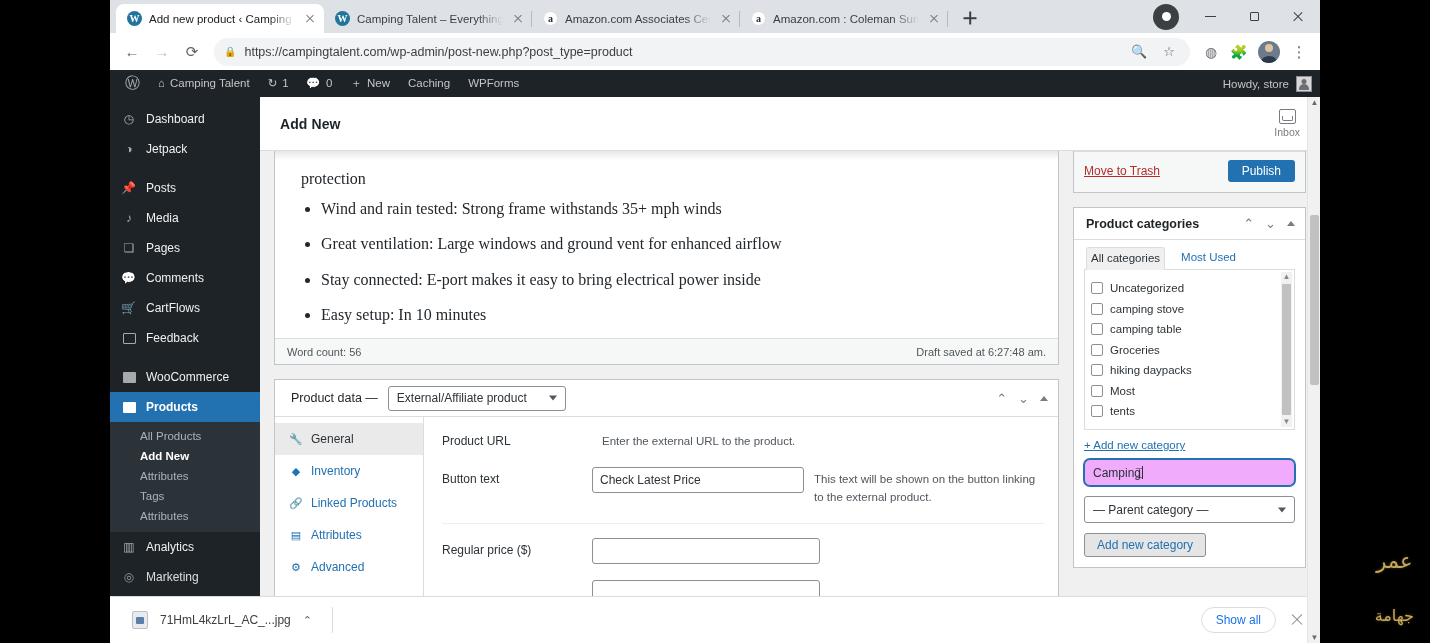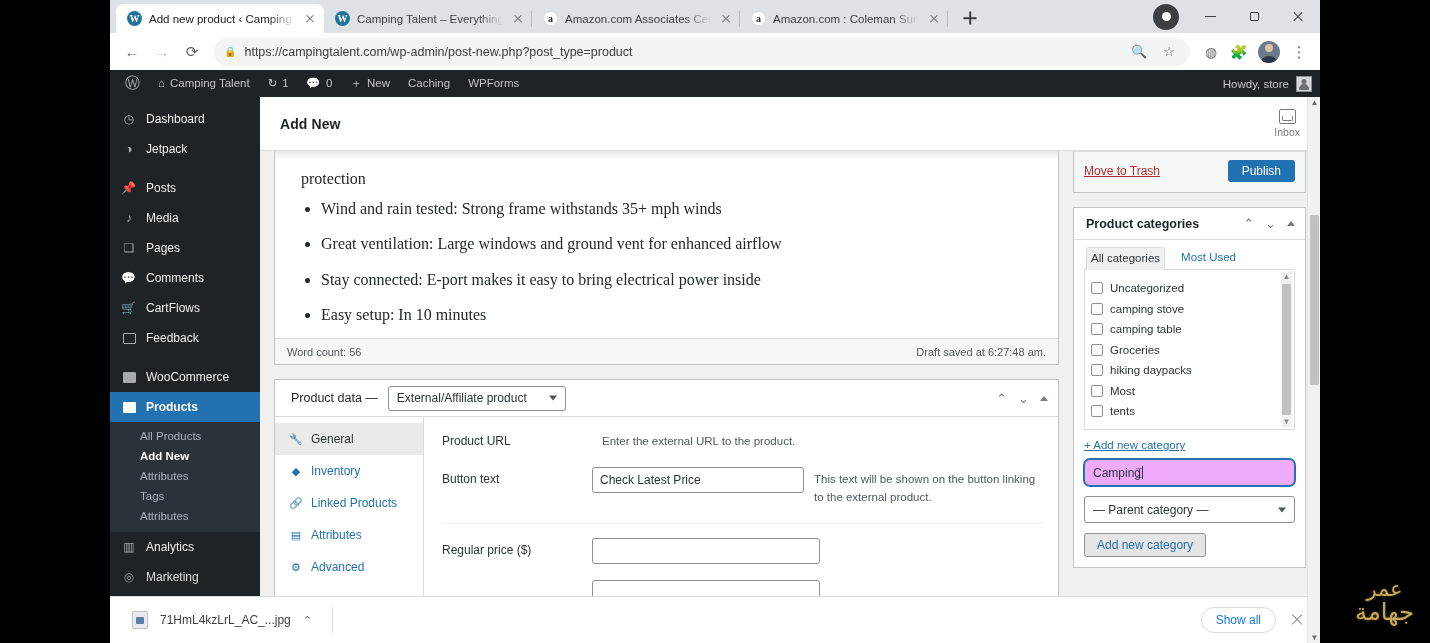--- a/index.html
+++ b/index.html
@@ -750,21 +750,21 @@
     right: 16px; bottom: 18px;
     text-align: center;
     color: #c8a95a;
     font-size: 21px;
     line-height: 1.05;
     font-family: "DejaVu Sans", sans-serif;
     direction: rtl;
     z-index: 20;
     text-shadow: 0 0 3px rgba(180,150,70,.45);
   }
-  .watermark .l2 { font-size: 24px; }
+  .watermark .l2 { font-size: 16px; margin-top: 36px; }
 </style>
 </head>
 <body>
 
 <div id="frame">
 
   <div id="browser">
 
     <div class="tabstrip">
 

